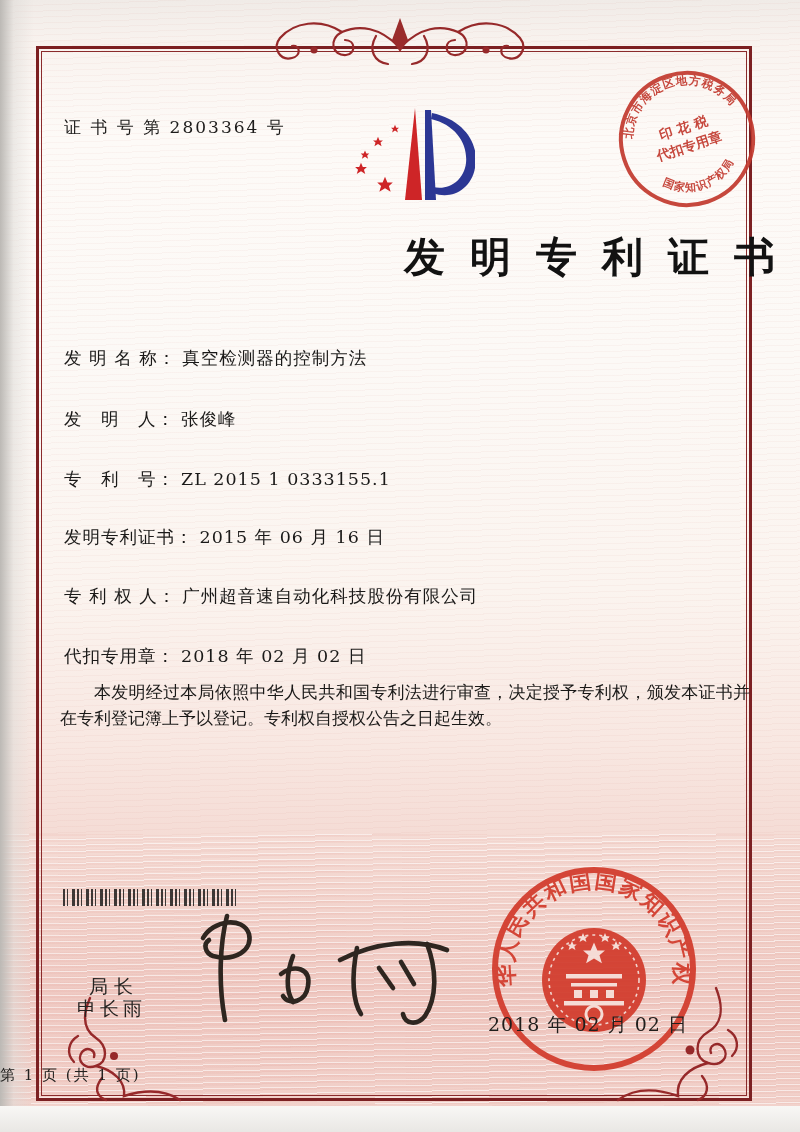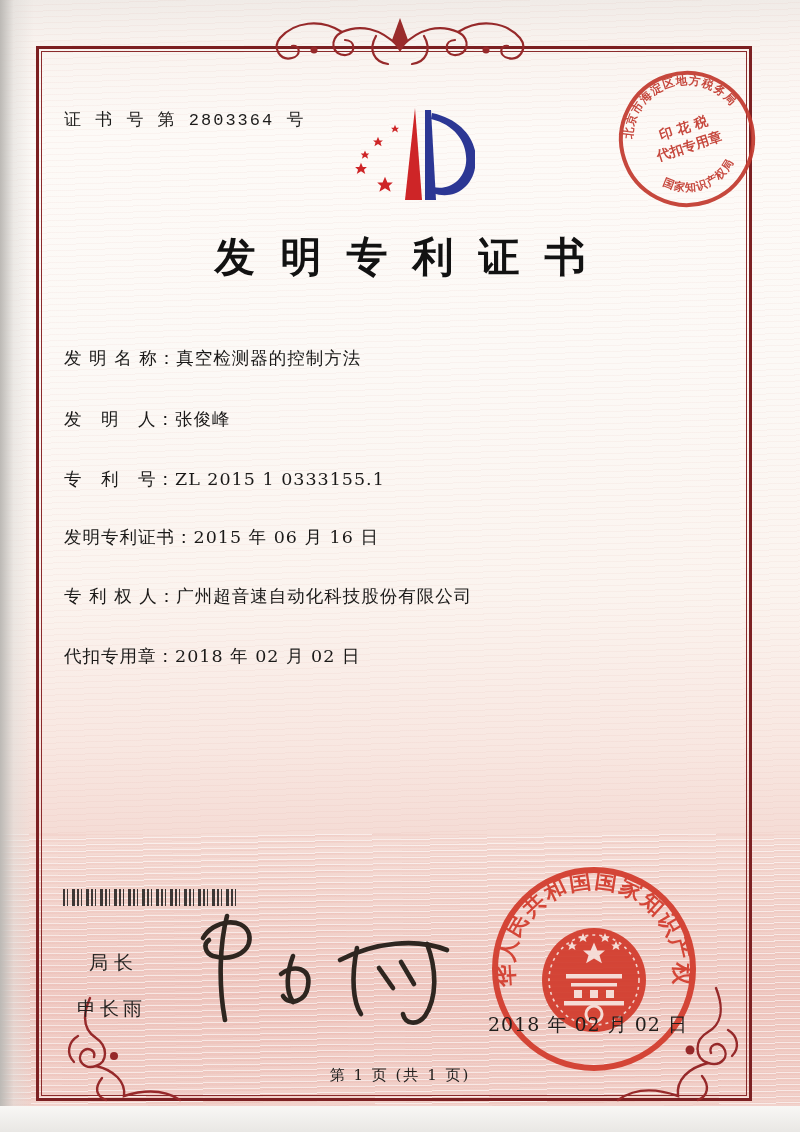--- a/index.html
+++ b/index.html
@@ -41,72 +41,72 @@
   .frame{
     position:absolute;left:36px;top:46px;width:716px;height:1055px;
     border:3px solid #7c2022;box-sizing:border-box;
   }
   .frame::after{
     content:"";position:absolute;inset:2px;border:1px solid #8a2a2b;
   }
   .flourish{position:absolute;}
   
   .cert-no{
-    position:absolute;left:64px;top:108px;
-    font-size:17px;letter-spacing:2px;color:#1d1c1b;font-family:Liberation Mono, monospace;
+    position:absolute;left:64px;top:116px;
+    font-size:17px;letter-spacing:2px;color:#1d1c1b;
   }
   .logo{position:absolute;left:325px;top:100px;}
   .tax-stamp{
     position:absolute;left:612px;top:64px;width:150px;height:150px;
     transform:rotate(-18deg);opacity:.92;
   }
   .title{
     position:absolute;left:0;top:230px;width:100%;
-    text-align:center;font-size:41px;font-weight:bold;color:#121212;
+    text-align:right;font-size:41px;font-weight:bold;color:#121212;
     letter-spacing:25px;padding-left:25px;box-sizing:border-box;
   }
   
   .field{
     position:absolute;left:64px;font-size:17.5px;color:#1a1918;
     letter-spacing:1px;white-space:nowrap;
   }
   .f0{top:346px}.f1{top:407px}.f2{top:467px}
   .f3{top:525px}.f4{top:584px}.f5{top:644px}
-  .field .lbl{}
+  .field .lbl{margin-right:6px;}
   
   .body-text{
     position:absolute;left:60px;top:680px;width:690px;
     font-size:17px;line-height:25.8px;color:#191817;text-align:justify;
   }
   .body-text p{margin:0;text-indent:2em;}
   
   .barcode{
     position:absolute;left:63px;top:889px;width:173px;height:17px;
     background:repeating-linear-gradient(90deg,
       #1d1c1b 0 2px, rgba(0,0,0,0) 2px 4px,
       #1d1c1b 4px 5px, rgba(0,0,0,0) 5px 9px,
       #1d1c1b 9px 12px, rgba(0,0,0,0) 12px 14px);
     opacity:.85;
   }
   .signer-title{
-    position:absolute;left:89px;top:950px;
+    position:absolute;left:89px;top:974px;
     font-size:19px;letter-spacing:6px;color:#262422;
   }
   .signer-name{
     position:absolute;left:77px;top:996px;
     font-size:19px;letter-spacing:4px;color:#262422;
   }
   .signature{position:absolute;left:165px;top:898px;}
   .seal{position:absolute;left:487px;top:862px;opacity:.93;}
   .seal-date{
     position:absolute;left:488px;top:1012px;width:200px;
     font-size:19px;letter-spacing:1px;color:#201e1c;
   }
   .footer-page{
-    position:absolute;left:0;top:1066px;width:100%;text-align:center;
+    position:absolute;left:0;top:1066px;width:100%;
     font-size:15px;letter-spacing:2px;color:#22211f;
   }
   svg text{font-family:"DejaVu Serif","Liberation Serif",serif;}
 </style>
 </head>
 <body>
 
 <div class="paper"></div>
 <div class="waves"></div>
 <div class="waves-strong"></div>
@@ -199,20 +199,21 @@
   <span class="lbl">发明专利证书：</span><span>2015 年 06 月 16 日</span>
 </div>
 <div class="field f4">
   <span class="lbl">专 利 权 人：</span><span>广州超音速自动化科技股份有限公司</span>
 </div>
 <div class="field f5">
   <span class="lbl">代扣专用章：</span><span>2018 年 02 月 02 日</span>
 </div>
 
 <div class="body-text">
+  <p>本发明经过本局依照中华人民共和国专利法进行审查，决定授予专利权，颁发本证书并在专利登记簿上予以登记。专利权自授权公告之日起生效。</p>
 </div>
 
 <div class="barcode"></div>
 
 <div class="signer-title">局长</div>
 <div class="signer-name">申长雨</div>
 
 <svg class="signature" width="290" height="135" viewBox="0 0 290 135">
   <g fill="none" stroke="#2e2620" stroke-width="4.6" stroke-linecap="round">
     <path d="M62,18 C55,45 53,85 60,122"></path>

